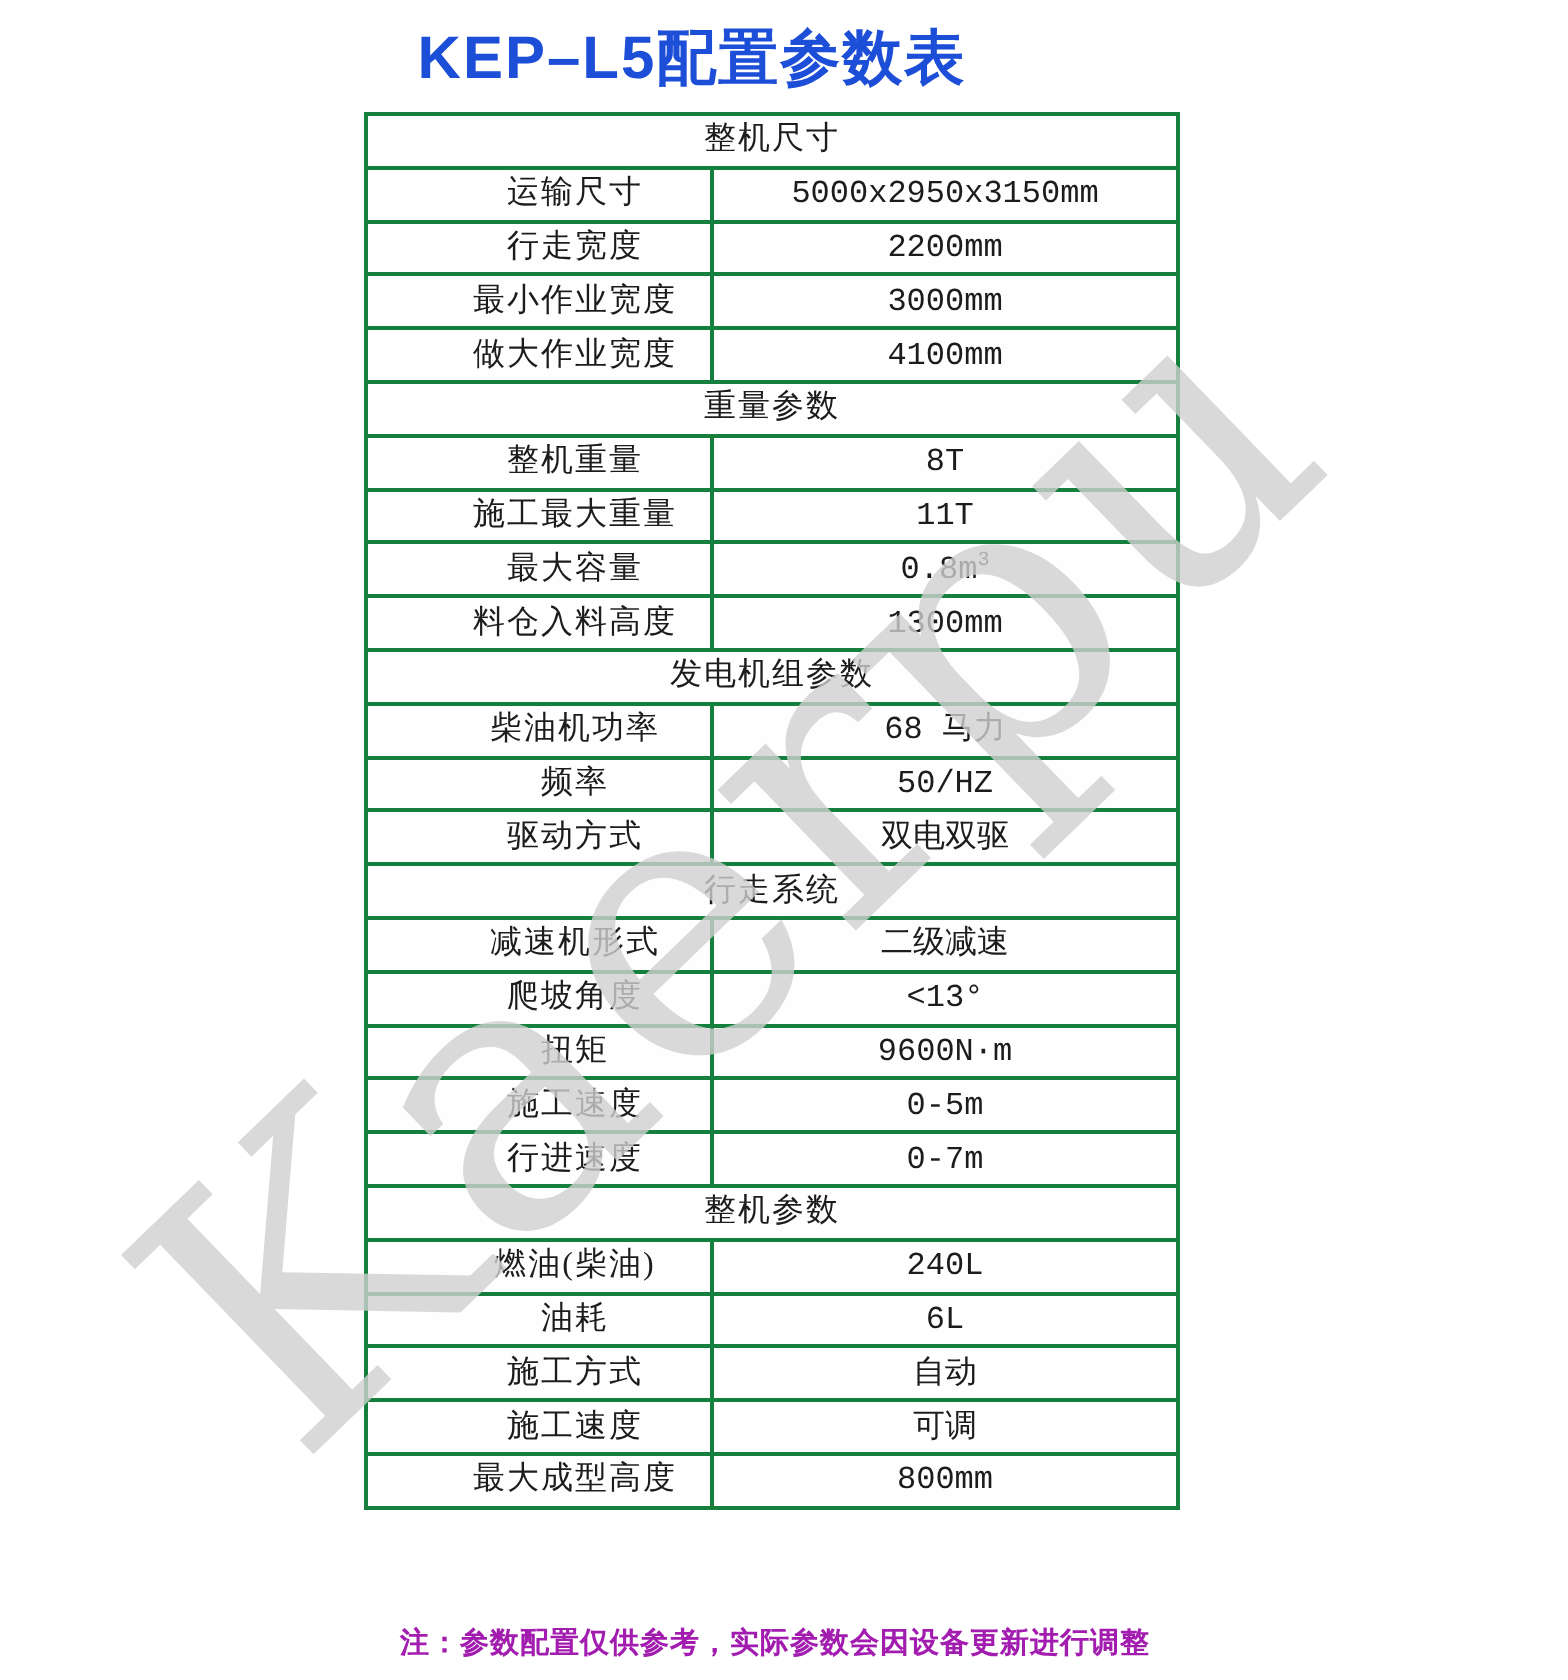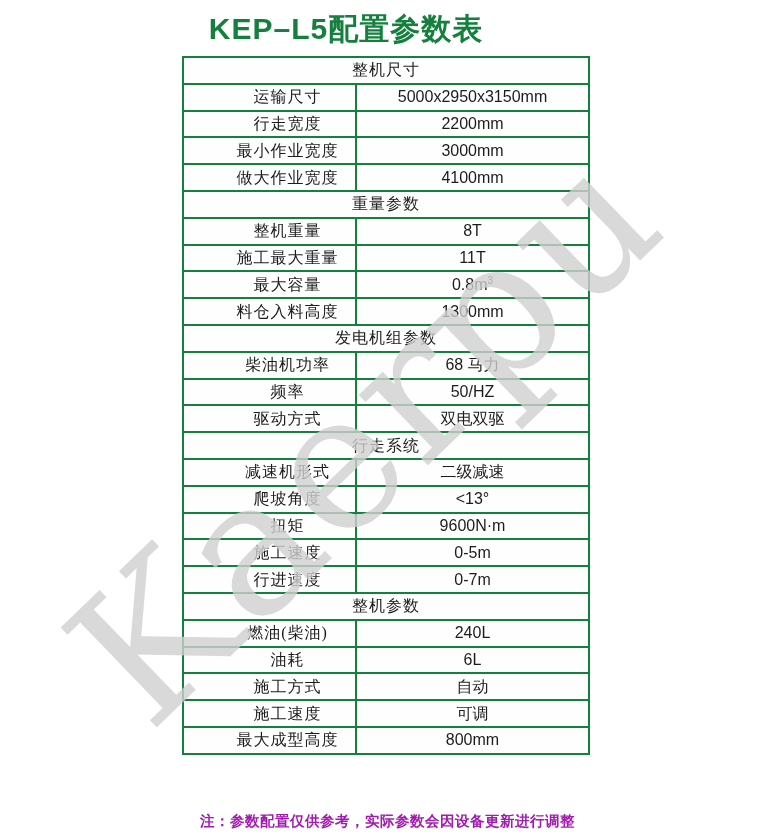--- a/index.html
+++ b/index.html
@@ -18,21 +18,21 @@
   .page-title {
     position: absolute;
     top: 9px;
     left: 0;
     width: 692px;
     text-align: center;
     font-family: "Liberation Sans", "DejaVu Sans", sans-serif;
     font-weight: bold;
     font-size: 30px;
     letter-spacing: 1px;
-    color: #15803d;
+    color: #1d4ed8;
   }
   table.spec-table {
     position: absolute;
     left: 182px;
     top: 56px;
     width: 406px;
     border-collapse: collapse;
     table-layout: fixed;
     background: #fefefe;
   }
@@ -50,21 +50,21 @@
   }
   .spec-table td.section-cell {
     font-size: 16px;
     letter-spacing: 1px;
   }
   .spec-table td.label-cell {
     letter-spacing: 1px;
     padding-left: 36px;
   }
   .spec-table td.value-cell {
-    font-family: Liberation Sans, sans-serif;
+    font-family: Liberation Mono, monospace;
   }
   sup.cube {
     font-size: 10px;
     vertical-align: super;
     line-height: 0;
   }
   .footer-note {
     position: absolute;
     left: 200px;
     top: 812px;

